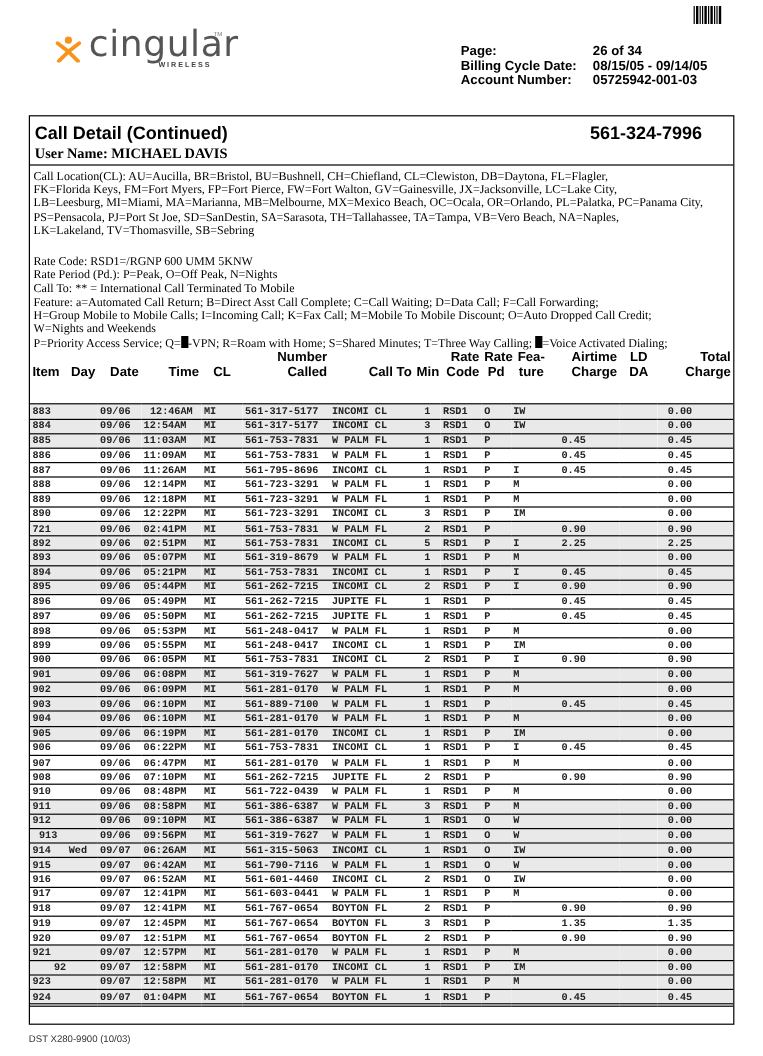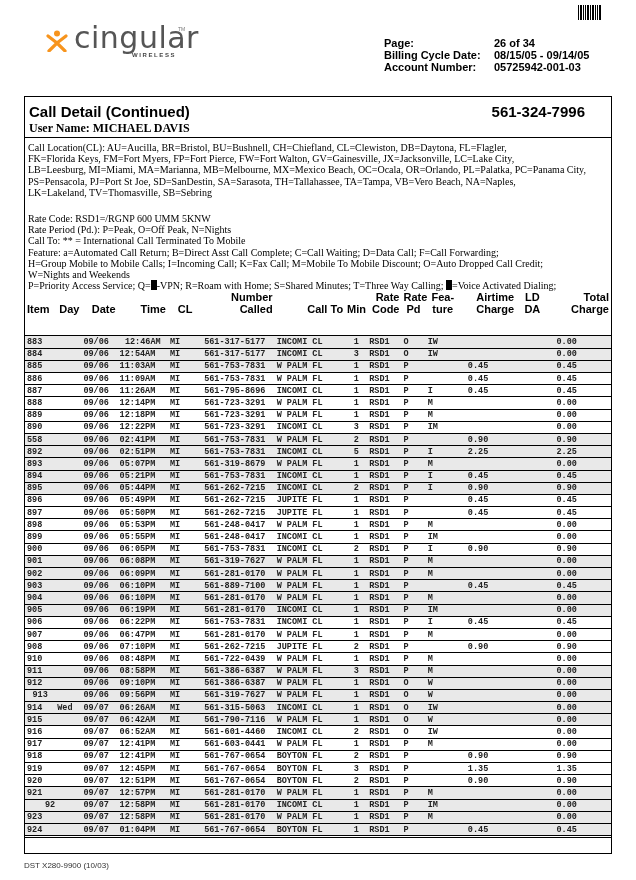--- a/index.html
+++ b/index.html
@@ -294,21 +294,21 @@
           <td style="text-align: left;">INCOMI CL</td>
           <td style="text-align: center;">3</td>
           <td style="text-align: left;">RSD1</td>
           <td style="text-align: left;">P</td>
           <td style="text-align: left;">IM</td>
           <td style="text-align: left; padding-left: 8px;"></td>
           <td style="text-align: left;"></td>
           <td style="text-align: left; padding-left: 8px;">0.00</td>
         </tr>
         <tr class="shade">
-          <td style="text-align: left;">558</td>
+          <td style="text-align: left;">721</td>
           <td style="text-align: left;"></td>
           <td style="text-align: left;">09/06</td>
           <td style="text-align: left;">02:41PM</td>
           <td style="text-align: left;">MI</td>
           <td style="text-align: left;">561-753-7831</td>
           <td style="text-align: left;">W PALM FL</td>
           <td style="text-align: center;">2</td>
           <td style="text-align: left;">RSD1</td>
           <td style="text-align: left;">P</td>
           <td style="text-align: left;"></td>

